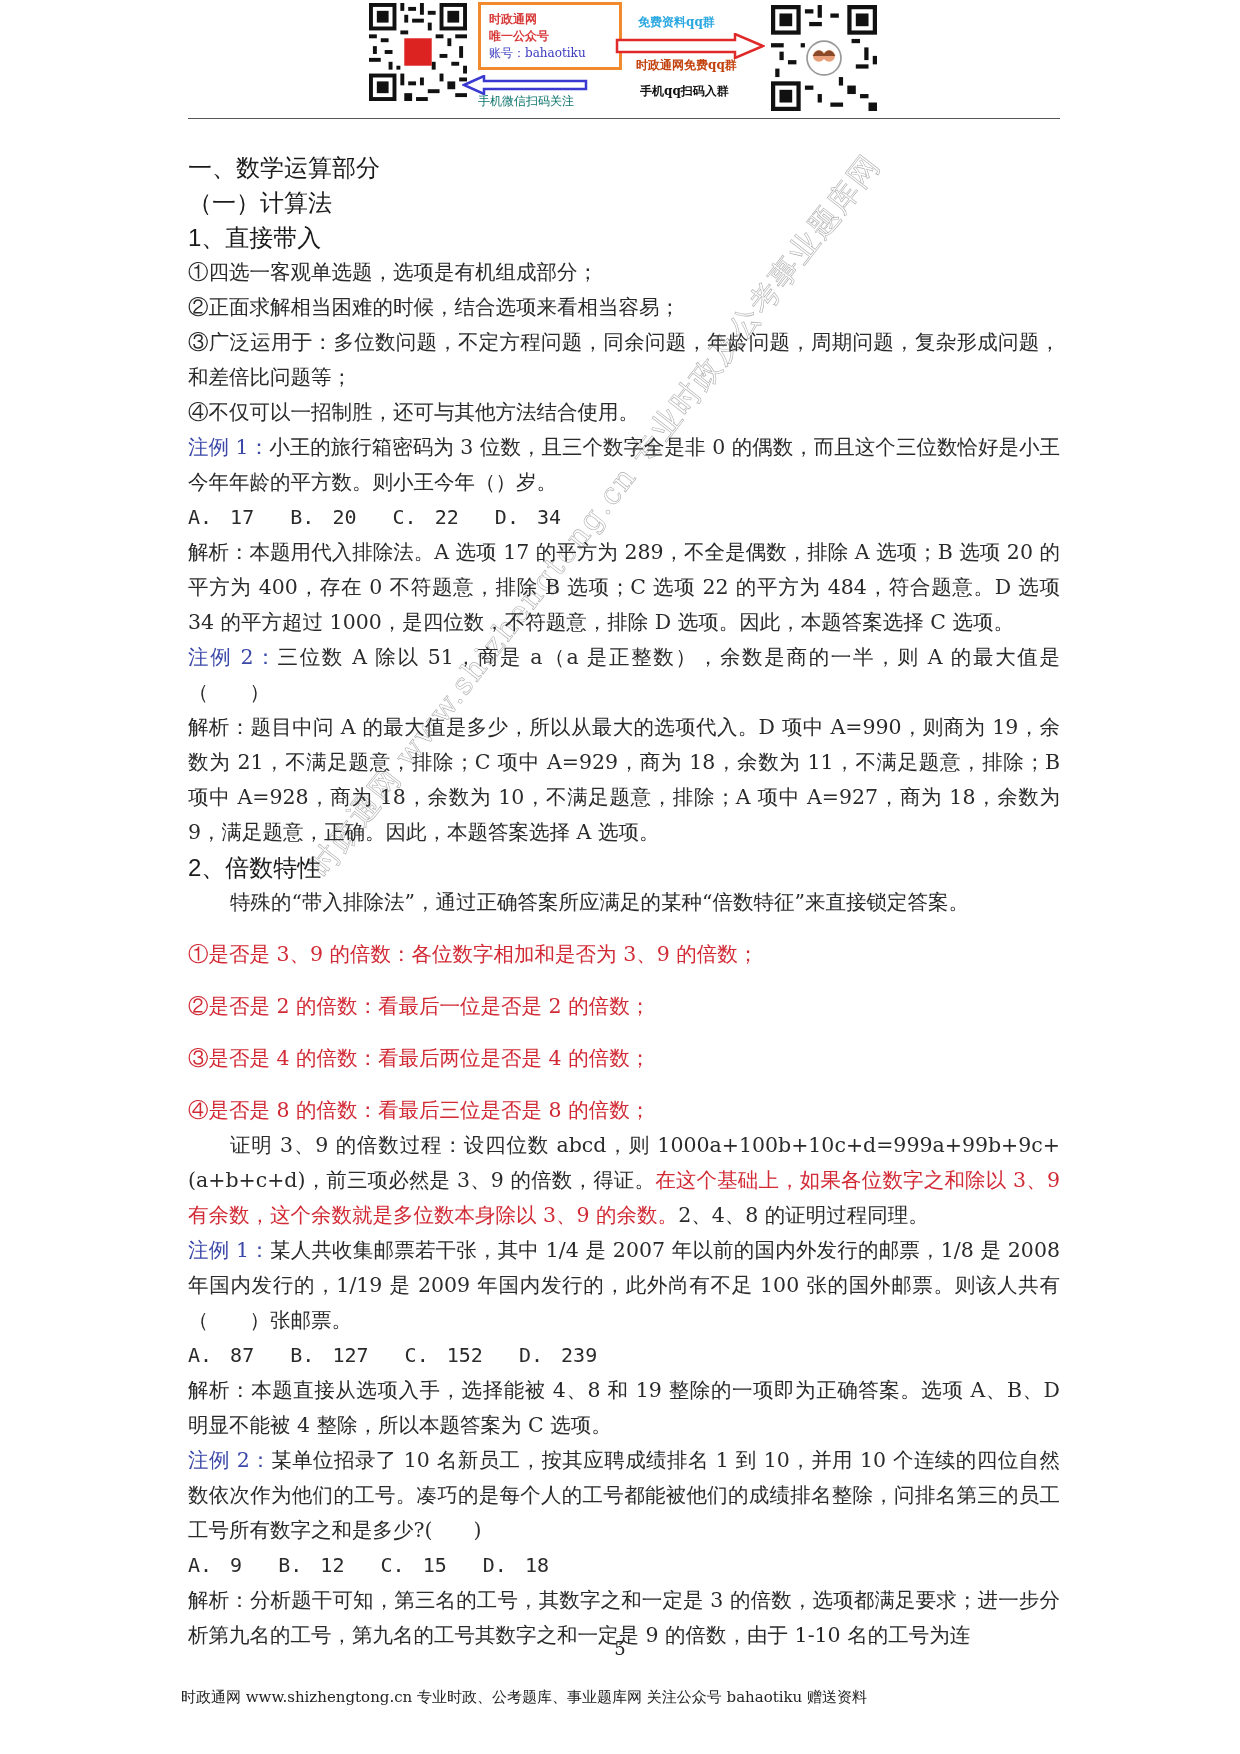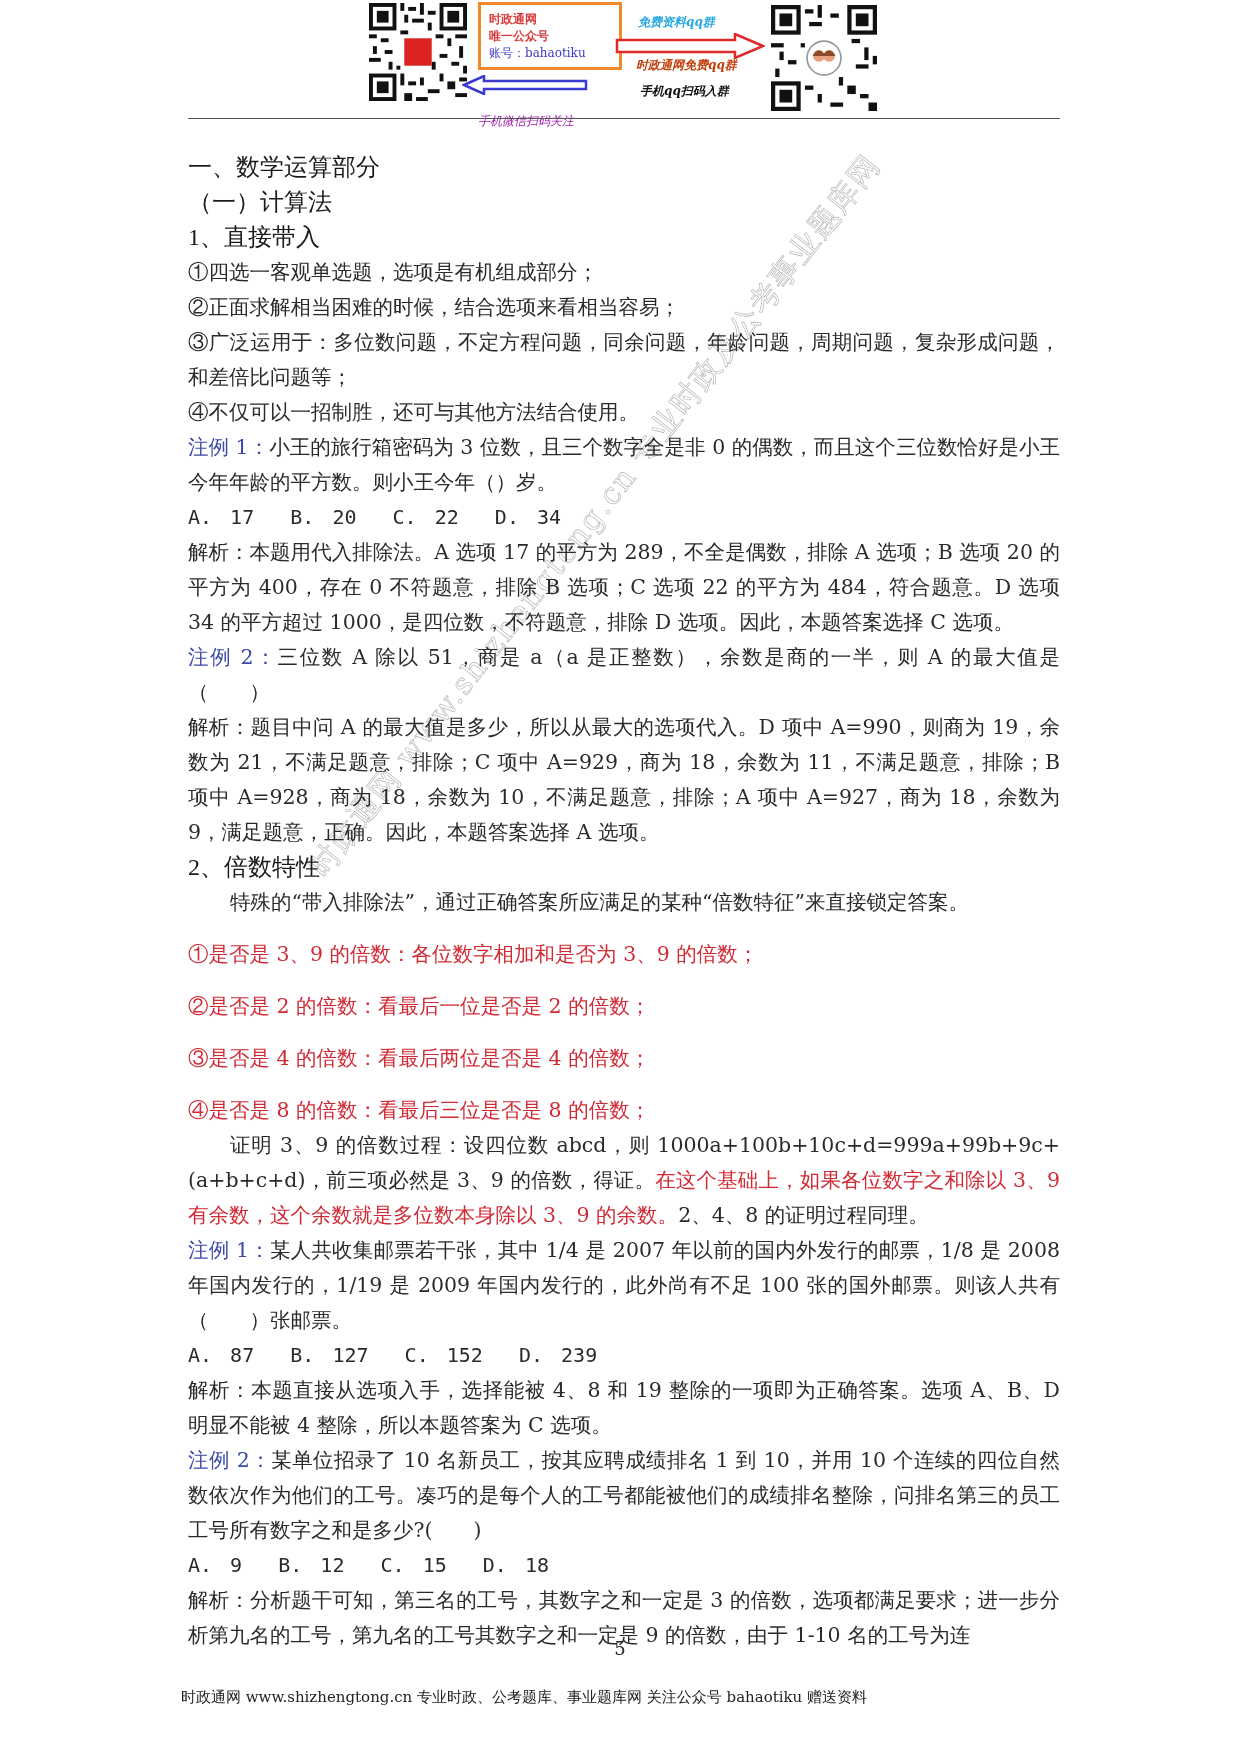--- a/index.html
+++ b/index.html
@@ -10,29 +10,29 @@
     .qr svg { width: 100%; height: 100%; display: block; }
     .qr-left { left: 369px; top: 3px; }
     .qr-right { left: 770px; top: 5px; width: 108px; height: 106px; }
     .orange-box { position: absolute; left: 478px; top: 2px; width: 144px; height: 68px;
                   border: 3px solid #f08a2c; box-sizing: border-box; padding: 6px 8px; }
     .orange-box div { font-size: 12px; line-height: 17px; white-space: nowrap; }
     .ob-1, .ob-2 { color: #d83a3a; font-weight: bold; }
     .ob-3 { color: #3a3ac0; }
     .arrow-left { position: absolute; left: 462px; top: 75px; width: 128px; height: 20px; }
     .arrow-right { position: absolute; left: 615px; top: 33px; width: 150px; height: 26px; }
-    .hdr-text { position: absolute; font-size: 12px; white-space: nowrap; font-style: italic; }
-    .ht-follow { left: 478px; top: 93px; color: #a21caf; margin-top: 20px; }
+    .hdr-text { position: absolute; font-size: 12px; white-space: nowrap; }
+    .ht-follow { left: 478px; top: 93px; color: #0f766e; }
     .ht-free { left: 638px; top: 14px; color: #2aa8e0; font-weight: bold; }
     .ht-group { left: 636px; top: 57px; color: #c2410c; font-weight: bold; }
     .ht-join { left: 640px; top: 83px; color: #111; font-weight: bold; }
     .hr { position: absolute; left: 188px; top: 118px; width: 872px; height: 0; border-top: 1.5px solid #555; }
 
     .content { position: absolute; left: 188px; top: 150px; width: 872px; }
-    .h1 { font-size: 24px; line-height: 35px; color: #1a1a1a; font-family: Liberation Serif, serif; }
+    .h1 { font-size: 24px; line-height: 35px; color: #1a1a1a; font-family: Liberation Sans, sans-serif; }
     .p { font-size: 20.5px; line-height: 35px; color: #2a2a2a; text-align: justify; }
     .p.indent { text-indent: 42px; }
     .red { color: #d22a35; margin-top: 17px; }
     .blue { color: #3b48a8; }
     .opts { font-size: 20px; line-height: 35px; color: #2a2a2a; word-spacing: 6px; white-space: pre; font-family: "DejaVu Sans Mono", "Liberation Mono", monospace; }
 
     .page-num { position: absolute; left: 0; width: 1240px; top: 1638px; text-align: center; font-size: 18px; color: #222; }
     .footer { position: absolute; left: 0; width: 1048px; top: 1688px; text-align: center; font-size: 15px; color: #222; }
 
     .watermark { position: absolute; left: 300px; top: 860px; font-size: 30px; color: rgba(120,120,120,0.45);

